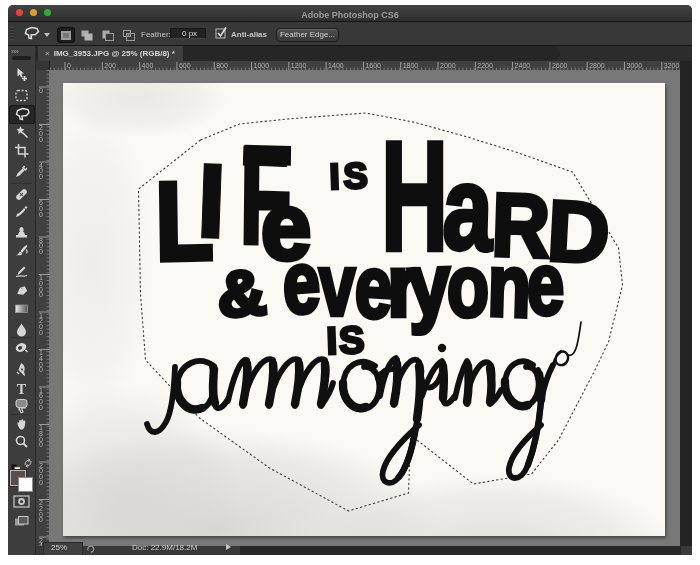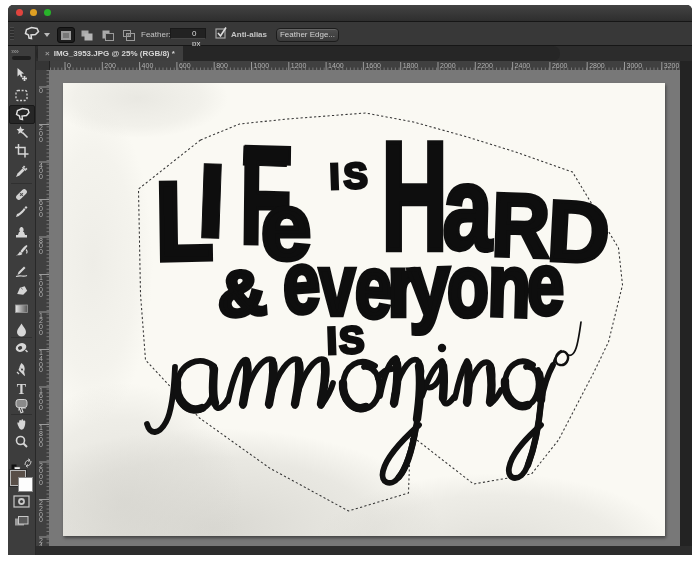--- a/index.html
+++ b/index.html
@@ -36,20 +36,21 @@
   .optlabel{position:absolute;top:7.5px;font-size:8px;color:#c5c5c5;}
   .tool{position:absolute;left:0;width:27px;display:flex;justify-content:center;}
 </style>
 </head>
 <body>
  <div class="win">
   <div class="titlebar">
     <div class="tl" style="left:7.5px;background:#e0443e;"></div>
     <div class="tl" style="left:21.8px;background:#dfa023;"></div>
     <div class="tl" style="left:36.2px;background:#28b32a;"></div>
+    <div class="title">Adobe Photoshop CS6</div>
   </div>
   <div class="optbar" id="optbar">
     <div style="position:absolute;left:2px;top:5px;width:4px;height:13px;
       background:repeating-linear-gradient(#4a4a4a 0 1px,#2e2e2e 1px 3px);"></div>
     <svg style="position:absolute;left:15px;top:3px;" width="18" height="17" viewBox="0 0 18 17">
       <path d="M2.5 8.5 L3.5 4.5 L8.5 2.5 L14 3.5 L15.5 6.5 L12.5 9.5 L8 10 L8.5 13.5 L6 13 L5.5 10 Z" fill="none" stroke="#dcdcdc" stroke-width="1.5"></path>
     </svg>
     <div style="position:absolute;left:36px;top:11px;width:0;height:0;
       border-left:3px solid transparent;border-right:3px solid transparent;border-top:4px solid #bbb;"></div>
     <div class="modebtn" style="left:49px;background:#1d1d1d;border:1px solid #0e0e0e;border-radius:3px;">
@@ -72,21 +73,21 @@
     </div>
     <div class="modebtn" style="left:112px;">
       <svg width="14" height="13" viewBox="0 0 14 13">
           <rect x="1.5" y="1.5" width="7" height="6" fill="none" stroke="#9b9b9b"></rect>
           <rect x="4.5" y="4.5" width="8" height="7" fill="none" stroke="#9b9b9b"></rect>
           <rect x="5.5" y="5.5" width="2" height="1" fill="#ccc"></rect>
         </svg>
     </div>
     <div class="optlabel" style="left:133px;">Feather:</div>
     <div style="position:absolute;left:162px;top:6px;width:36px;height:11px;background:#222;
-      border:1px solid #191919;border-bottom-color:#454545;color:#ddd;font-size:8px;line-height:10px;padding-left:21px;box-sizing:border-box;">0 px</div>
+      border:1px solid #191919;border-bottom-color:#454545;color:#ddd;font-size:8px;line-height:10px;padding-left:11px;box-sizing:border-box;">0 px</div>
     <svg style="position:absolute;left:207px;top:4px;" width="14" height="14" viewBox="0 0 14 14">
       <rect x="1" y="3" width="9" height="9" fill="none" stroke="#a5a5a5" stroke-width="1.2"></rect>
       <path d="M3 7 L5.5 10 L11 1.5" fill="none" stroke="#ddd" stroke-width="1.6"></path>
     </svg>
     <div class="optlabel" style="left:223px;font-weight:bold;">Anti-alias</div>
     <div style="position:absolute;left:268px;top:5.5px;width:61px;height:12px;border-radius:4px;
       background:linear-gradient(#4e4e4e,#393939);border:1px solid #1c1c1c;box-shadow:inset 0 1px 0 #636363;
       color:#d3d3d3;font-size:8px;text-align:center;line-height:12px;">Feather Edge...</div>
   </div>
   <div class="toolbar" id="toolbar">
@@ -753,14 +754,26 @@
           <g stroke-width="2.4">
             <path d="M490 282 C493 270 500 265 504 271 C507 276 503 283 497 282 C491 281 491 272 498 268"></path>
             <path d="M504 271 C508 275 512 270 514 262 C516 254 517 246 518 239" stroke-width="1.7"></path>
           </g>
           <circle cx="379" cy="265" r="4.2" fill="#101010" stroke="none"></circle>
         </g>
       </svg>
     </div>
   </div>
   <div class="rframe"></div>
+  <div class="statusbar" id="status">
+    <div style="position:absolute;left:0;top:0;width:204px;height:9px;background:#383838;"></div>
+    <div style="position:absolute;left:7px;top:-4px;width:38px;height:13px;background:#404040;border:1px solid #2a2a2a;"></div>
+    <div style="position:absolute;left:15px;top:-3px;font-size:8px;color:#cfcfcf;">25%</div>
+    <svg style="position:absolute;left:50px;top:-2px;" width="10" height="10" viewBox="0 0 10 10">
+      <path d="M2.2 6.5 A3 3 0 1 1 5 8" stroke="#9a9a9a" stroke-width="1.2" fill="none"></path>
+      <path d="M5.8 9.3 L4.6 7.6 L6.8 7.2 Z" fill="#9a9a9a"></path>
+    </svg>
+    <div style="position:absolute;left:96px;top:-3px;font-size:8px;color:#cfcfcf;">Doc: 22.9M/18.2M</div>
+    <div style="position:absolute;left:190px;top:-2px;width:0;height:0;border-top:3.5px solid transparent;border-bottom:3.5px solid transparent;border-left:5px solid #c9c9c9;"></div>
+    <div style="position:absolute;left:645px;top:0;width:11px;height:9px;background:#3a3a3a;"></div>
+  </div>
 
  </div>
 
 </body></html>

